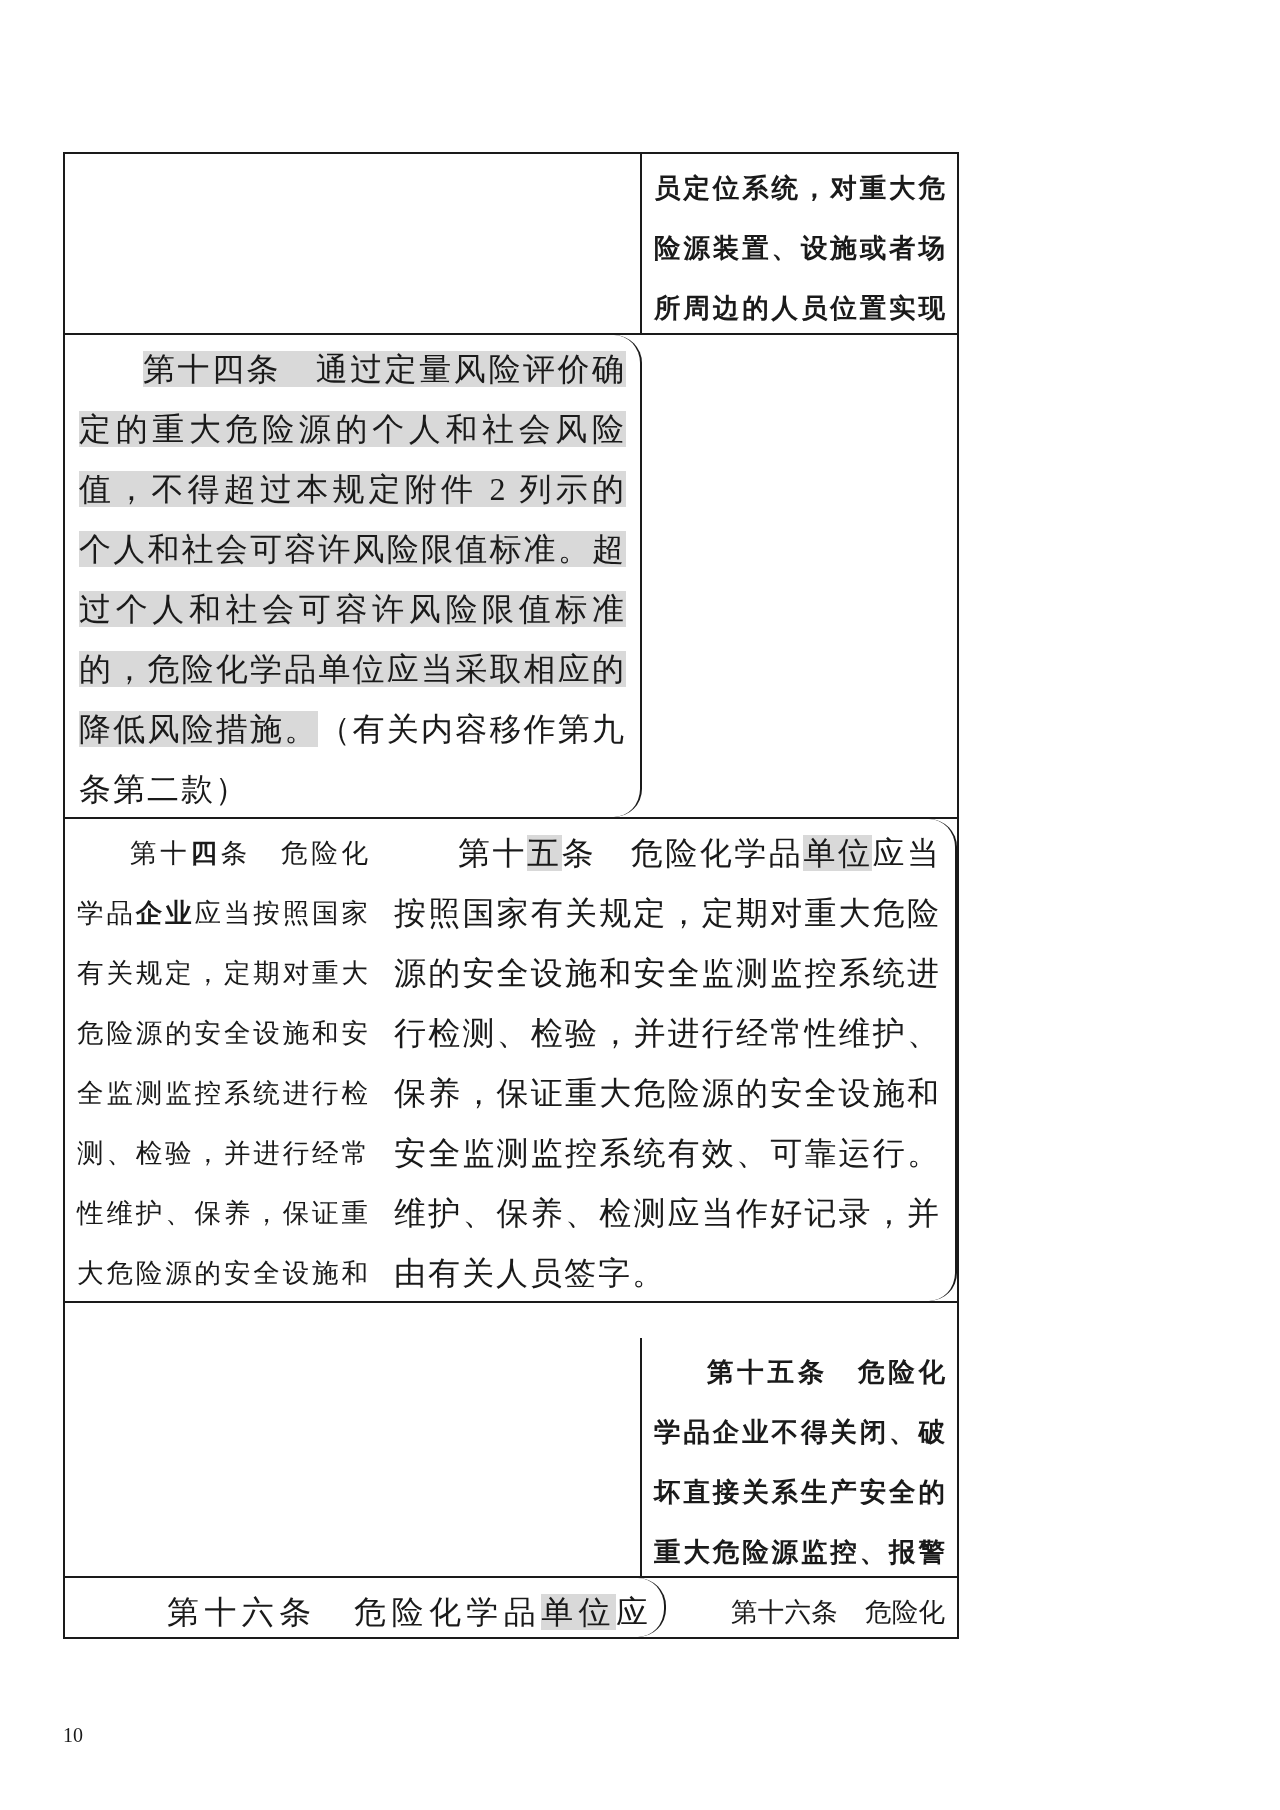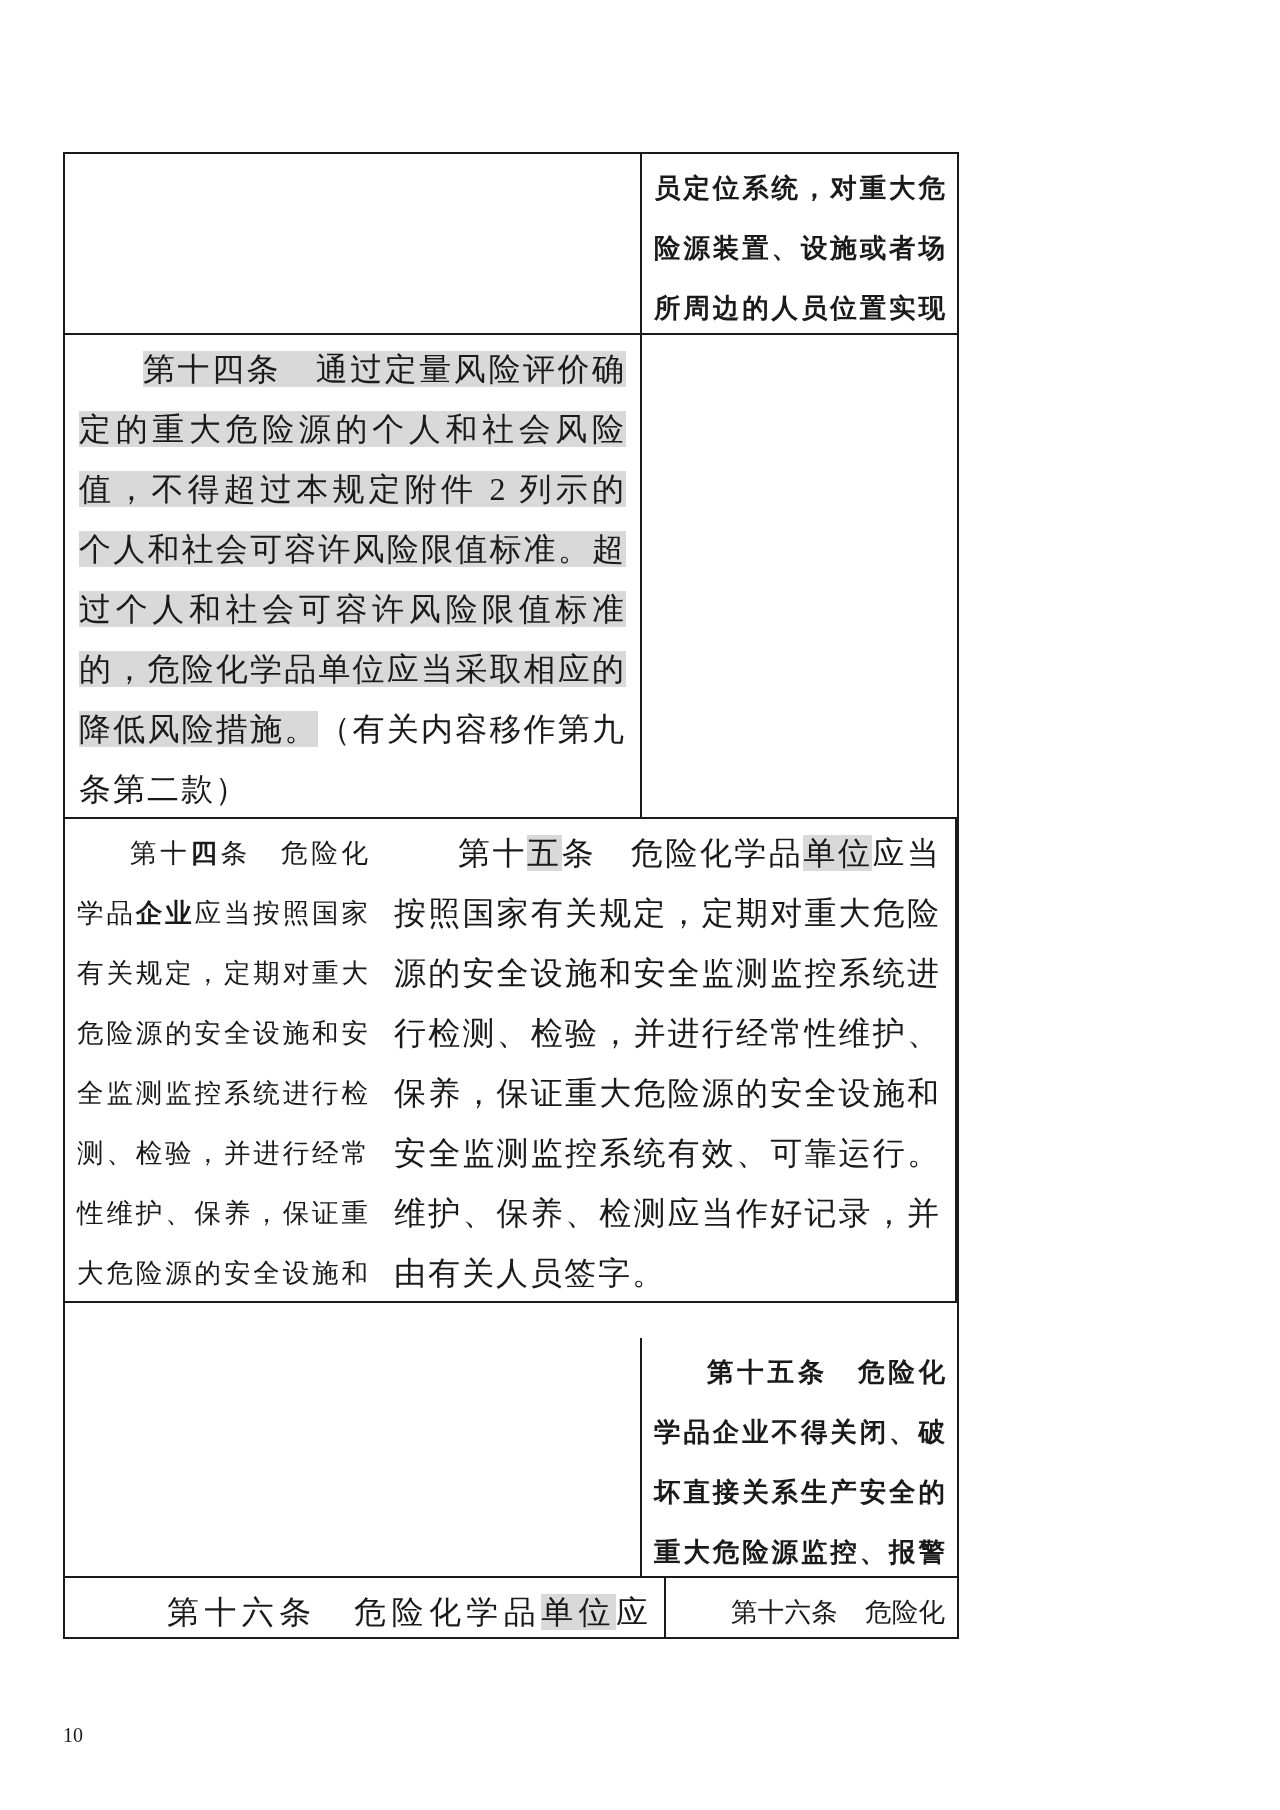--- a/index.html
+++ b/index.html
@@ -45,21 +45,21 @@
     padding: 4px 14px 0 14px;
     font-size: 32px;
     letter-spacing: 2px;
   }
   .tcell.right {
     flex: 1;
     padding: 4px 12px 0 12px;
     font-size: 26.5px;
     letter-spacing: 0;
   }
-  .tcell.indent { text-indent: 2em; }
+  .tcell.indent { text-indent: 2em; border-radius: 28px; }
   .tcell.jlast { text-align-last: justify; }
   .seg { color: var(--tx); }
   .seg-kai { font-family: "Liberation Serif", "DejaVu Serif", serif; }
   .seg-hl {
     font-family: "Liberation Serif", "DejaVu Serif", serif;
     background: var(--hl);
   }
   .seg-bold {
     font-family: "Liberation Sans", "DejaVu Sans", sans-serif;
     font-weight: 700;

